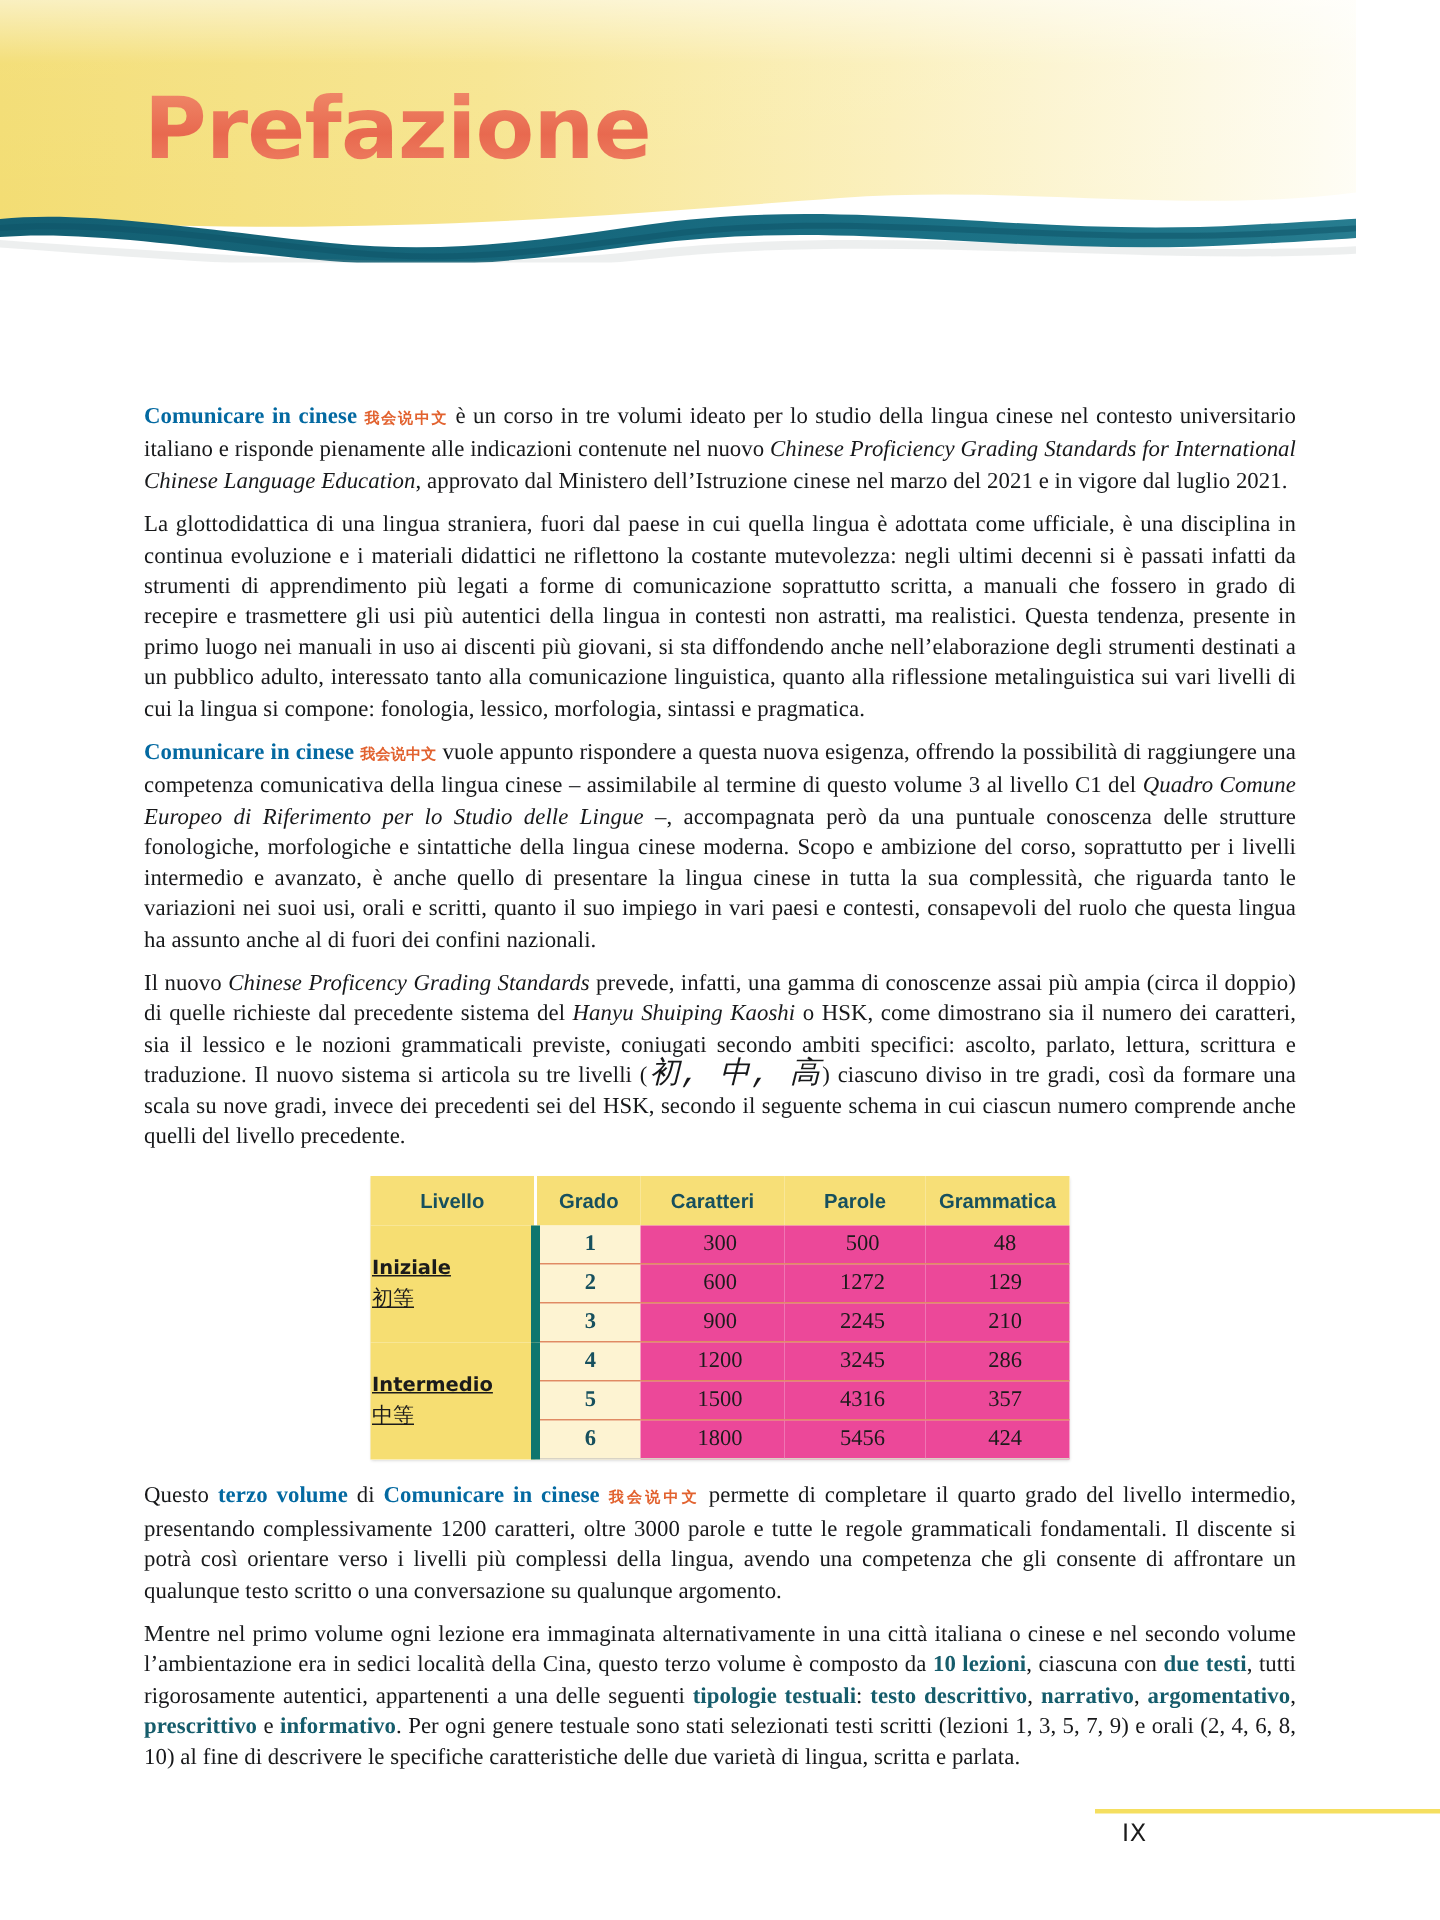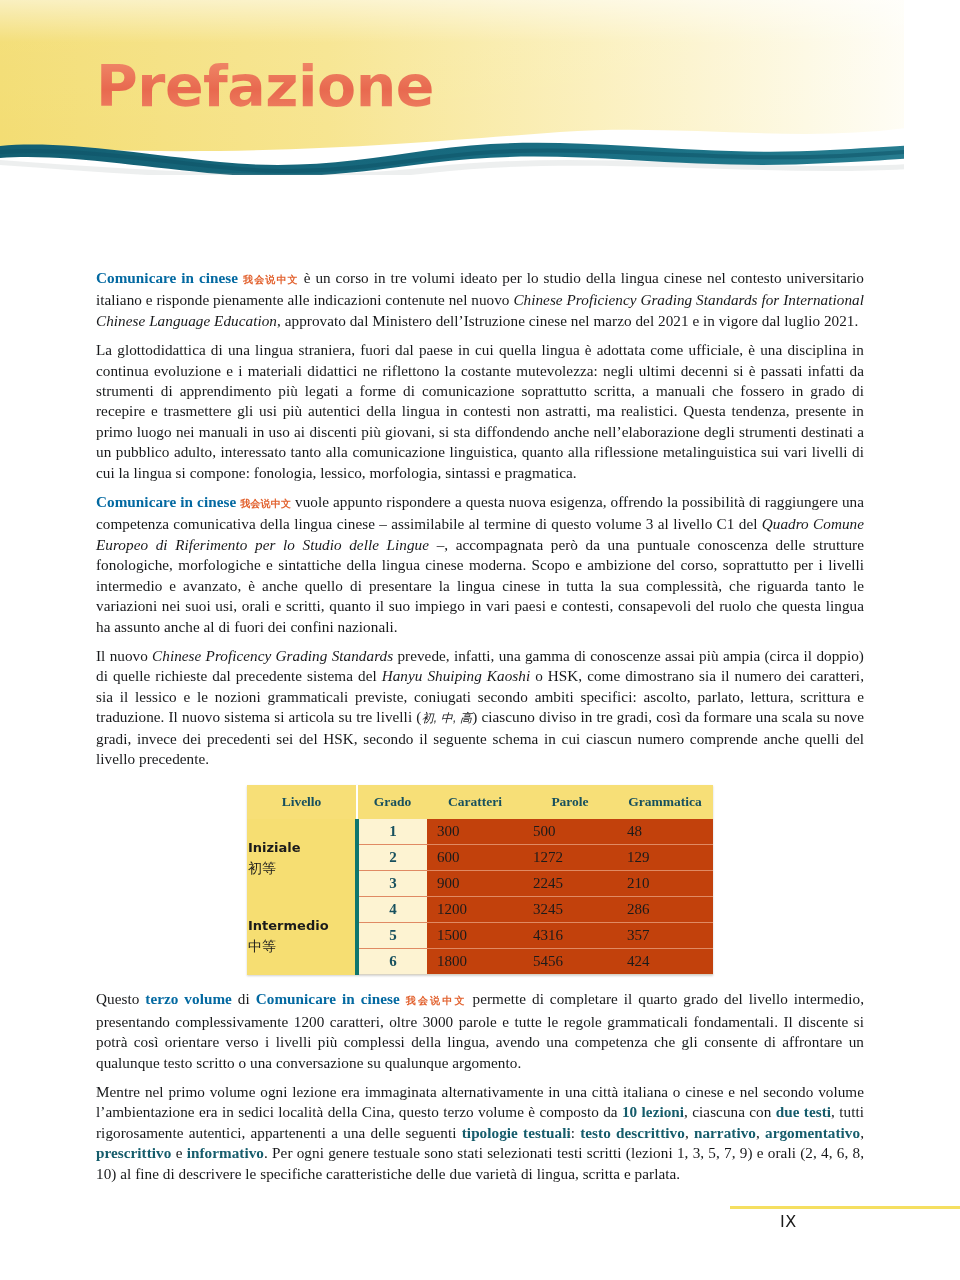--- a/index.html
+++ b/index.html
@@ -81,22 +81,22 @@
     color: #0369a1;
     font-weight: bold;
   }
   .brand-cn {
     color: #e2622f;
     font-weight: bold;
     font-family: "DejaVu Sans", sans-serif;
     font-size: 10px;
   }
   .cn {
-    font-family: Liberation Sans, sans-serif;
-    font-size: 12px;
+    font-family: Liberation Mono, monospace;
+    font-size: 20px;
   }
   .it { font-style: italic; }
   .teal-b {
     color: #155c6b;
     font-weight: bold;
   }
 
   
   .table-wrap {
     margin: 16px 0 14px 0;
@@ -112,61 +112,62 @@
   }
   table.grading col.c-livello { width: 110px; }
   table.grading col.c-grado   { width: 70px; }
   table.grading col.c-car     { width: 96px; }
   table.grading col.c-par     { width: 94px; }
   table.grading col.c-gram    { width: 96px; }
 
   table.grading th {
     background: #f7df77;
     color: #17505e;
-    font-family: Liberation Serif, serif;
+    font-family: Liberation Sans, sans-serif;
     font-weight: bold;
     font-size: 13.5px;
     text-align: center;
     padding: 9px 4px 9px 4px;
     border: none;
     margin-top: 39px;
   }
   table.grading th.th-livello {
     border-right: 2px solid #ffffff;
   }
   td.level-cell {
     background: #f6de72;
     color: #1b1b1b;
     font-family: "DejaVu Sans", "Liberation Sans", sans-serif;
     font-weight: bold;
     font-size: 13px;
     vertical-align: middle;
-    border-right: 4px solid #0f766e;
+    border-right: 6px solid #0f766e;
     line-height: 20px;
+    text-decoration: underline;
   }
   td.level-cell .lv-cn {
     font-family: "DejaVu Sans", sans-serif;
     font-weight: normal;
     font-size: 14px;
     display: block;
   }
   td.grade-cell {
     background: #fdf3d2;
     color: #17505e;
     font-weight: bold;
     font-size: 15px;
     text-align: center;
     border-bottom: 1px solid #e08a63;
     padding: 4px 0;
   }
   td.num-cell {
-    background: #c2410c;
+    background: #ec4899;
     color: #1b1b1b;
     font-size: 15px;
-    text-align: left;
+    text-align: center;
     padding: 4px 0 4px 10px;
     border-bottom: 1px solid #e08a63;
   }
   tr.row-last td.grade-cell,
   tr.row-last td.num-cell {
     border-bottom: 1px solid #e08a63;
   }
   table.grading tbody tr:last-child td.grade-cell,
   table.grading tbody tr:last-child td.num-cell {
     border-bottom: 1px solid #d8d3c5;
@@ -189,21 +190,20 @@
     background: #f5df60;
   }
   .page-number {
     position: absolute;
     left: 18px;
     top: 6px;
     font-family: "DejaVu Sans", "Liberation Sans", sans-serif;
     font-size: 16px;
     color: #1b1b1b;
     letter-spacing: 0.5px;
-    margin-left: 32px;
   }
 </style>
 </head>
 <body>
 
 <div class="banner">
   <div class="banner-fill">
     <svg width="960" height="160" viewBox="0 0 960 160" preserveAspectRatio="none">
       <defs>
         <linearGradient id="bannerGrad" x1="0" y1="0" x2="1" y2="0">

